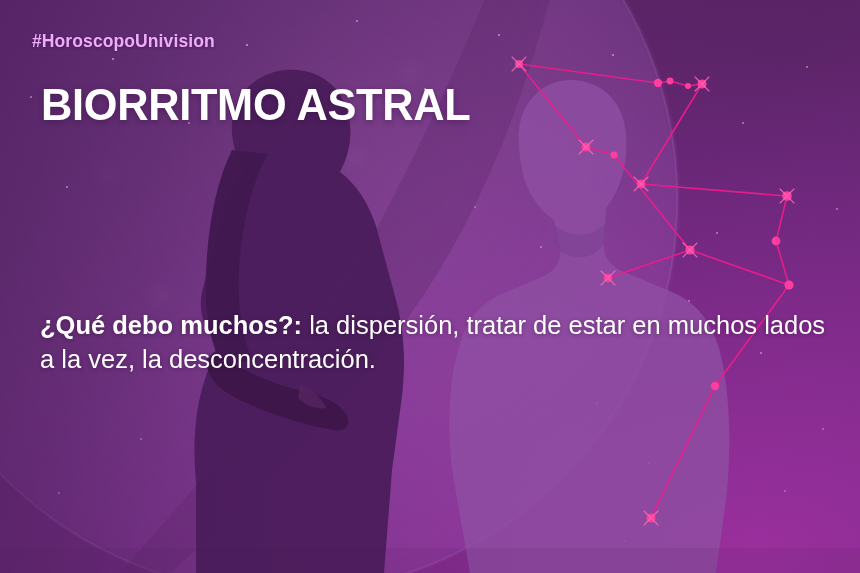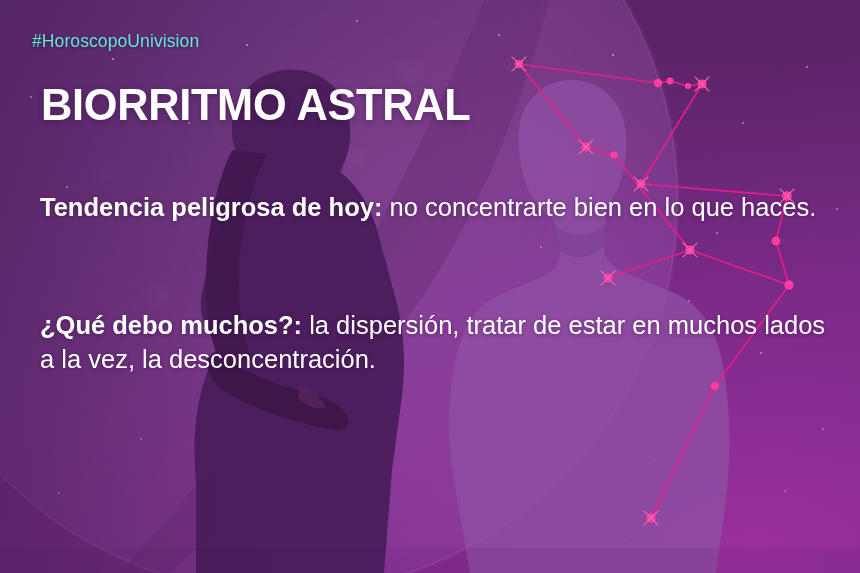--- a/index.html
+++ b/index.html
@@ -102,22 +102,23 @@
     position: absolute;
     inset: 0;
     color: #ffffff;
   }
   .hashtag {
     position: absolute;
     left: 32px;
     top: 31px;
     font-size: 17.5px;
     letter-spacing: 0.1px;
-    color: #5eead4;
+    color: #f0abfc;
     text-shadow: 0 1px 3px rgba(40,10,50,0.45);
+    font-weight: bold;
   }
   .headline {
     position: absolute;
     left: 41px;
     top: 80px;
     font-size: 44px;
     font-weight: bold;
     letter-spacing: -0.3px;
     transform: scaleX(0.985);
     transform-origin: left center;
@@ -312,22 +313,19 @@
       <line x1="593" y1="140" x2="579" y2="154"></line>
     </g>
   </svg>
 
   <div class="content">
 
     <div class="hashtag">#HoroscopoUnivision</div>
 
     <div class="headline">BIORRITMO ASTRAL</div>
 
-    <div class="para p1">
-      <b>Tendencia peligrosa de hoy:</b><span> no concentrarte bien en lo que haces.</span>
-    </div>
 
     <div class="para p2">
       <b>¿Qué debo muchos?:</b><span> la dispersión, tratar de estar en muchos lados a la vez, la desconcentración.</span>
     </div>
 
   </div>
 </div>
 
 </body></html>

